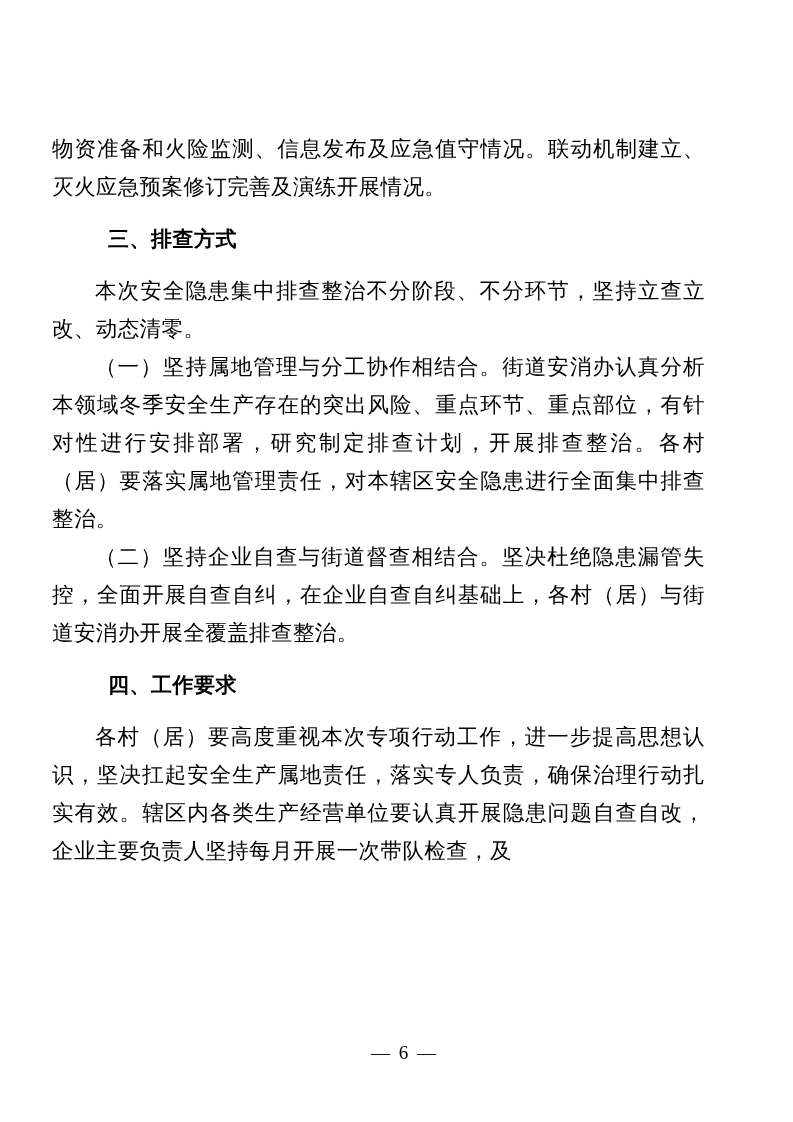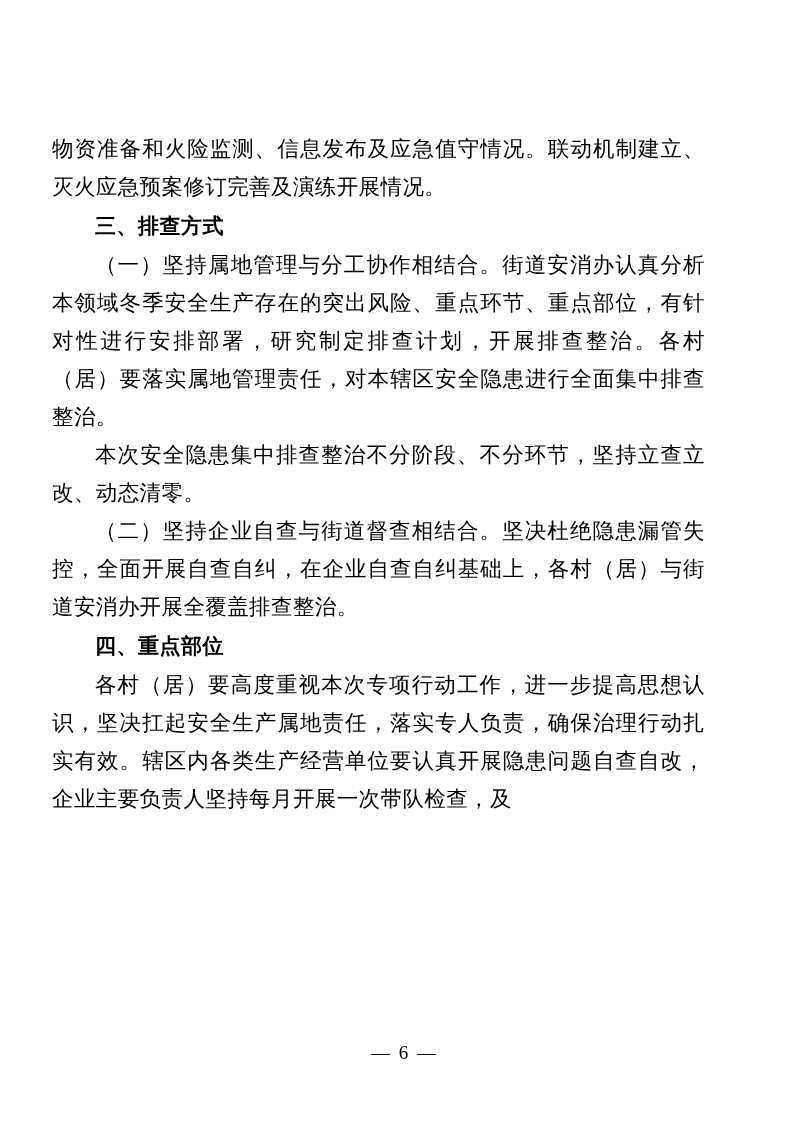--- a/index.html
+++ b/index.html
@@ -38,21 +38,21 @@
   }
   .para.noindent {
     text-indent: 0;
   }
   .heading {
     font-family: "DejaVu Sans", "Liberation Sans", sans-serif;
     font-size: 21px;
     line-height: 38px;
     font-weight: bold;
     text-indent: 2em;
-    margin: 1px;
+    margin: 14px;
     letter-spacing: 0.5px;
   }
   .footer {
     position: absolute;
     left: 0;
     right: 0;
     bottom: 58px;
     text-align: center;
     font-size: 19px;
     font-family: "Liberation Serif", "DejaVu Serif", serif;
@@ -62,25 +62,25 @@
 </style>
 </head>
 <body>
 
 <div class="page">
 
   <p class="body-text para noindent">物资准备和火险监测、信息发布及应急值守情况。联动机制建立、灭火应急预案修订完善及演练开展情况。</p>
 
   <p class="heading">三、排查方式</p>
 
+  <p class="body-text para">本次安全隐患集中排查整治不分阶段、不分环节，坚持立查立改、动态清零。</p>
+
   <p class="body-text para">（一）坚持属地管理与分工协作相结合。街道安消办认真分析本领域冬季安全生产存在的突出风险、重点环节、重点部位，有针对性进行安排部署，研究制定排查计划，开展排查整治。各村（居）要落实属地管理责任，对本辖区安全隐患进行全面集中排查整治。</p>
-
-  <p class="body-text para">本次安全隐患集中排查整治不分阶段、不分环节，坚持立查立改、动态清零。</p>
 
   <p class="body-text para">（二）坚持企业自查与街道督查相结合。坚决杜绝隐患漏管失控，全面开展自查自纠，在企业自查自纠基础上，各村（居）与街道安消办开展全覆盖排查整治。</p>
 
 
-  <p class="heading">四、重点部位</p>
+  <p class="heading">四、工作要求</p>
 
   <p class="body-text para">各村（居）要高度重视本次专项行动工作，进一步提高思想认识，坚决扛起安全生产属地责任，落实专人负责，确保治理行动扎实有效。辖区内各类生产经营单位要认真开展隐患问题自查自改，企业主要负责人坚持每月开展一次带队检查，及</p>
 
   <div class="footer">— 6 —</div>
 </div>
 
 </body></html>

